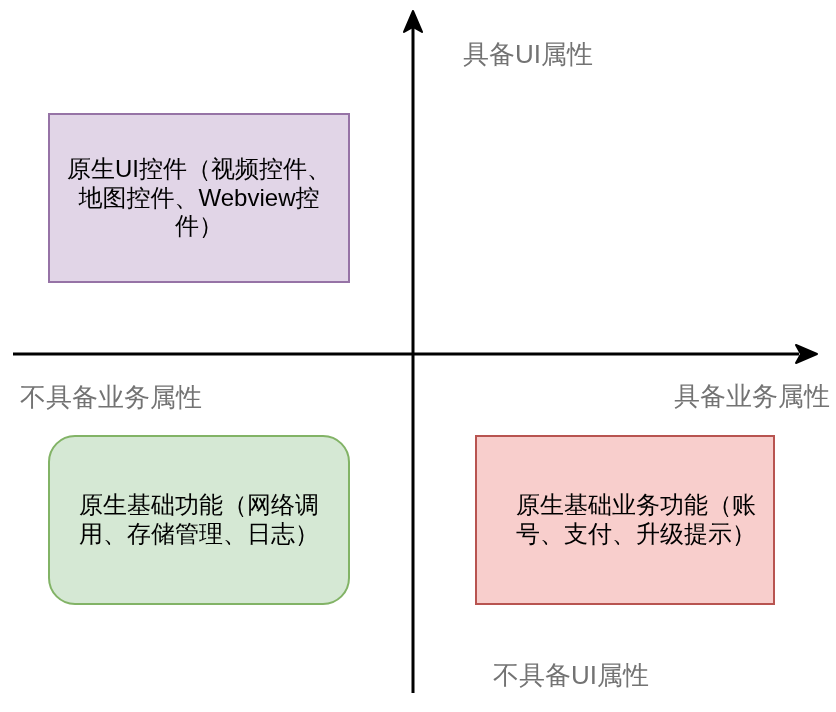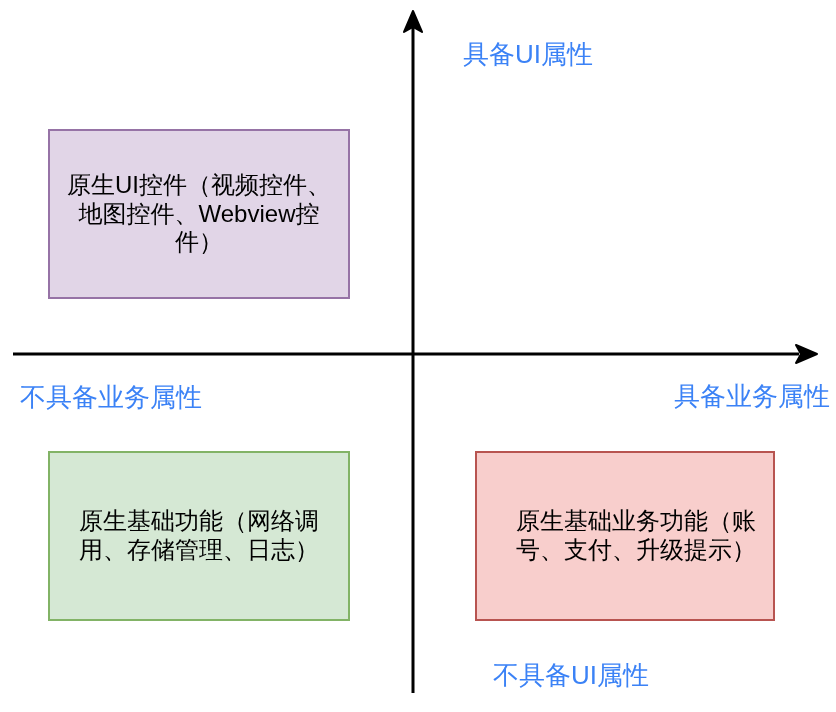--- a/index.html
+++ b/index.html
@@ -15,39 +15,38 @@
   #axes-svg {
     position: absolute;
     left: 0; top: 0;
     width: 836px; height: 712px;
   }
   .axis-label {
     position: absolute;
     font-size: 26px;
     line-height: 1.15;
     white-space: nowrap;
-    color: #3b82f6;
+    color: #737373;
   }
   .quadrant-box {
     position: absolute;
     box-sizing: border-box;
     border: 2px solid #000;
     display: flex;
     align-items: center;
     justify-content: center;
     text-align: center;
     font-size: 24px;
     line-height: 1.2;
     padding: 6px 10px;
-    margin-top: 16px;
   }
   .quadrant-box .box-text { display: block; }
   .box-top-left     { left: 48px;  top: 113px; width: 302px; height: 170px; background: #E1D5E7; border-color: #9673A6; }
   .box-top-right    { left: 475px; top: 113px; width: 300px; height: 170px; background: #FFF2CC; border-color: #D6B656; }
-  .box-bottom-left  { left: 48px;  top: 435px; width: 302px; height: 170px; background: #D5E8D4; border-color: #82B366; }
+  .box-bottom-left  { left: 48px;  top: 435px; width: 302px; height: 170px; background: #D5E8D4; border-color: #82B366; border-radius: 27px; }
   .box-bottom-right { left: 475px; top: 435px; width: 300px; height: 170px; background: #F8CECC; border-color: #B85450; padding-left: 32px; }
   .label-top    { left: 463px; top: 40px; }
   .label-left   { left: 20px;  top: 383px; }
   .label-right  { right: 6px;  top: 382px; }
   .label-bottom { left: 465px; top: 661px; margin-left: 28px; }
 </style>
 </head>
 <body>
 
 <div id="canvas">

